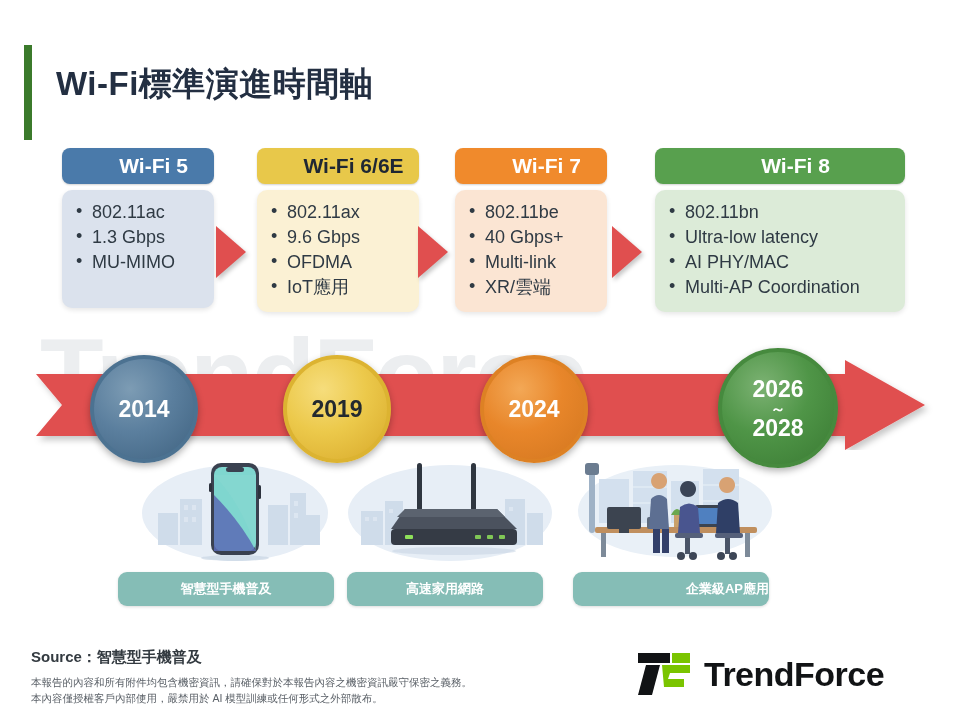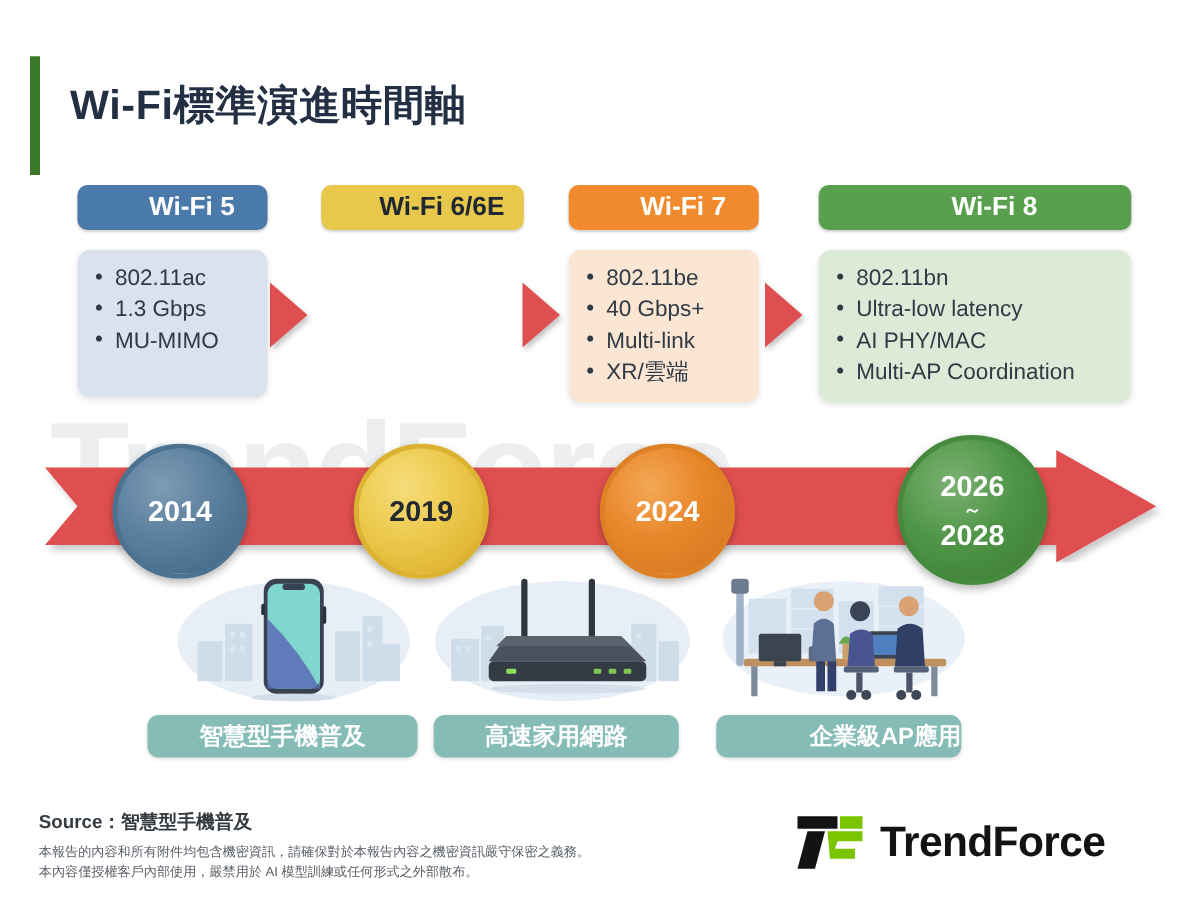--- a/index.html
+++ b/index.html
@@ -30,21 +30,21 @@
   
   .cards{position:absolute;left:0;top:148px;width:960px;height:190px;z-index:6;}
   .card{position:absolute;top:0;}
   .card-head{
     height:36px;border-radius:8px;display:flex;align-items:center;justify-content:center;
     font-size:21px;font-weight:bold;color:#fff;
     box-shadow:0 1px 2px rgba(0,0,0,.18);
     padding-left:31px;
   }
   .card-body{
-    margin-top:16px;border-radius:10px;padding:10px 22px 12px 14px;
+    margin-top:6px;border-radius:10px;padding:10px 22px 12px 14px;
     box-shadow:0 2px 5px rgba(0,0,0,.10);
     min-height:118px;box-sizing:border-box;
   }
   .card-body ul{margin:0;padding:0;list-style:none;}
   .card-body li{
     font-size:18px;line-height:25px;color:#2f3a44;
     padding-left:16px;position:relative;
   }
   .card-body li::before{
     content:"•";position:absolute;left:0;top:-1px;font-size:18px;color:#2f3a44;
@@ -100,21 +100,21 @@
   
   .illus{position:absolute;z-index:4;}
   #illus-0{left:140px;top:455px;width:190px;height:110px;}
   #illus-1{left:345px;top:455px;width:210px;height:110px;}
   #illus-2{left:575px;top:455px;width:200px;height:110px;}
 
   
   .pill{
     position:absolute;height:34px;border-radius:9px;background:#85bdb6;
     display:flex;align-items:center;justify-content:center;
-    color:#fff;font-size:19px;font-weight:bold;z-index:8;
+    color:#fff;font-size:13px;font-weight:bold;z-index:8;
     box-shadow:0 1px 3px rgba(0,0,0,.14);
   }
   #pill-0{left:118px;top:572px;width:216px;}
   #pill-1{left:347px;top:572px;width:196px;}
   #pill-2{left:573px;top:572px;width:196px;justify-content:flex-end;}
 
   
   .source{position:absolute;left:31px;top:648px;font-size:15px;font-weight:bold;color:#333a40;z-index:8;}
   .disclaimer{position:absolute;left:31px;top:674px;font-size:10.5px;line-height:16px;color:#5a6067;z-index:8;}
 
@@ -140,20 +140,28 @@
         <ul>
           <li>802.11ac</li>
           <li>1.3 Gbps</li>
           <li>MU-MIMO</li>
         </ul>
       </div>
     </div>
 
     <div class="card" id="card-1">
       <div class="card-head">Wi-Fi 6/6E</div>
+      <div class="card-body">
+        <ul>
+          <li>802.11ax</li>
+          <li>9.6 Gbps</li>
+          <li>OFDMA</li>
+          <li>IoT應用</li>
+        </ul>
+      </div>
     </div>
 
     <div class="card" id="card-2">
       <div class="card-head">Wi-Fi 7</div>
       <div class="card-body">
         <ul>
           <li>802.11be</li>
           <li>40 Gbps+</li>
           <li>Multi-link</li>
           <li>XR/雲端</li>

